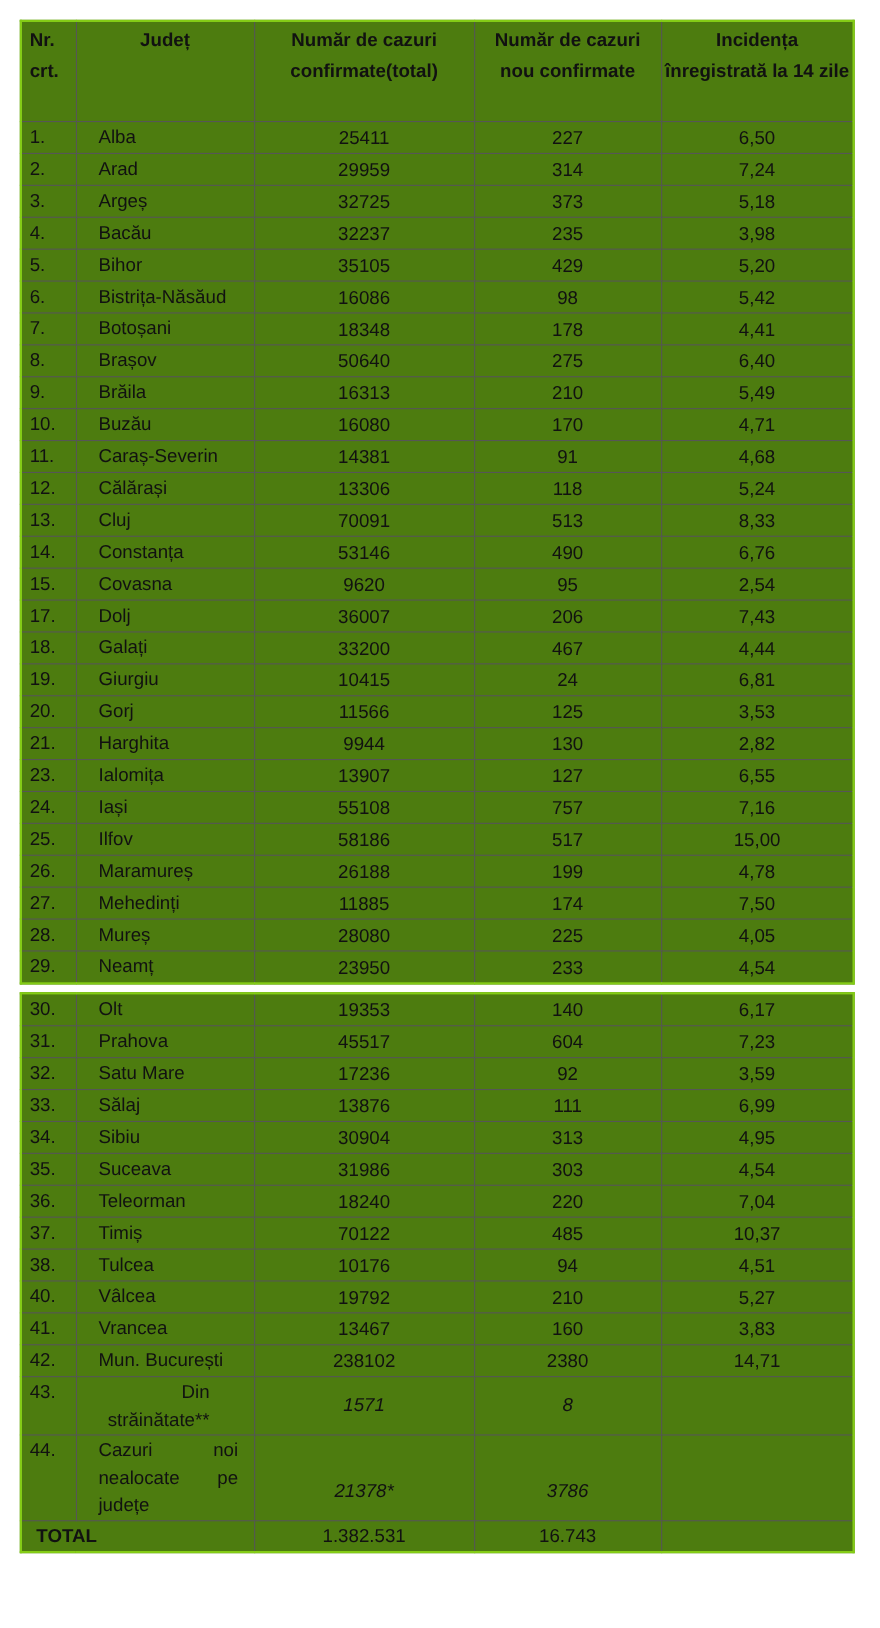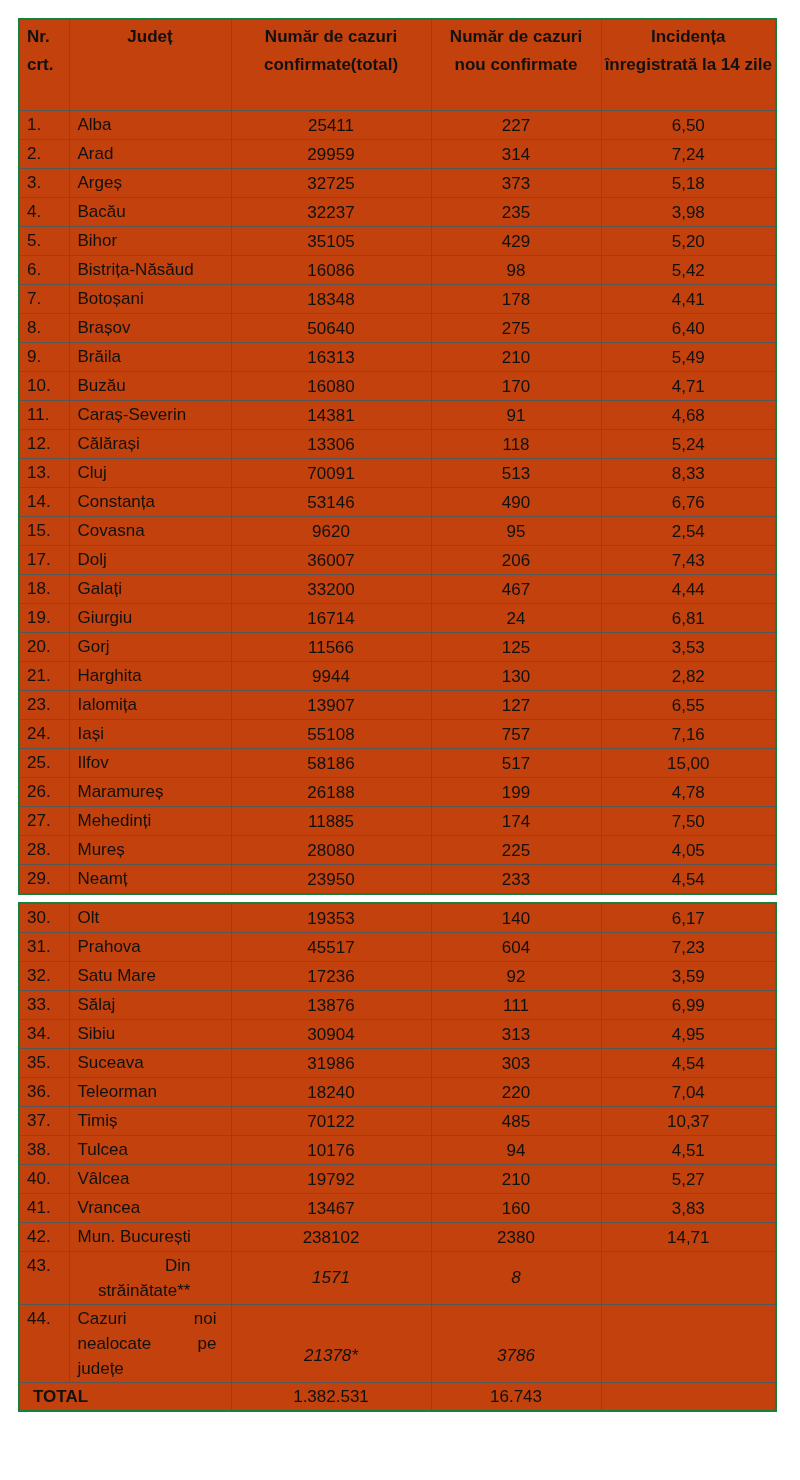--- a/index.html
+++ b/index.html
@@ -14,22 +14,22 @@
     color: #111111;
     overflow: hidden;
   }
   .page {
     padding: 18px 0 0 18px;
   }
   table.tbl {
     border-collapse: collapse;
     table-layout: fixed;
     width: 757px;
-    border: 2px solid #15803d;
-    background: #c2410c;
+    border: 2px solid #84cc16;
+    background: #4d7c0f;
   }
   table.tbl2 {
     margin-top: 7px;
   }
   col.c-nr        { width: 50px; }
   col.c-judet     { width: 162px; }
   col.c-total     { width: 200px; }
   col.c-nou       { width: 170px; }
   col.c-incidenta { width: 175px; }
 
@@ -55,21 +55,21 @@
   tbody td {
     height: 26px;
   }
   td.td-nr {
     text-align: left;
     padding-left: 7px;
     vertical-align: top;
   }
   td.td-judet {
     text-align: left;
-    padding-left: 8px;
+    padding-left: 20px;
     padding-right: 14px;
     vertical-align: top;
   }
   td.num {
     text-align: center;
     vertical-align: middle;
   }
   tr.tall-row td.num {
     vertical-align: bottom;
     padding-bottom: 14px;
@@ -231,21 +231,21 @@
         <tr>
           <td class="td-nr">18.</td>
           <td class="td-judet">Galați</td>
           <td class="num">33200</td>
           <td class="num">467</td>
           <td class="num">4,44</td>
         </tr>
         <tr>
           <td class="td-nr">19.</td>
           <td class="td-judet">Giurgiu</td>
-          <td class="num">16714</td>
+          <td class="num">10415</td>
           <td class="num">24</td>
           <td class="num">6,81</td>
         </tr>
         <tr>
           <td class="td-nr">20.</td>
           <td class="td-judet">Gorj</td>
           <td class="num">11566</td>
           <td class="num">125</td>
           <td class="num">3,53</td>
         </tr>

